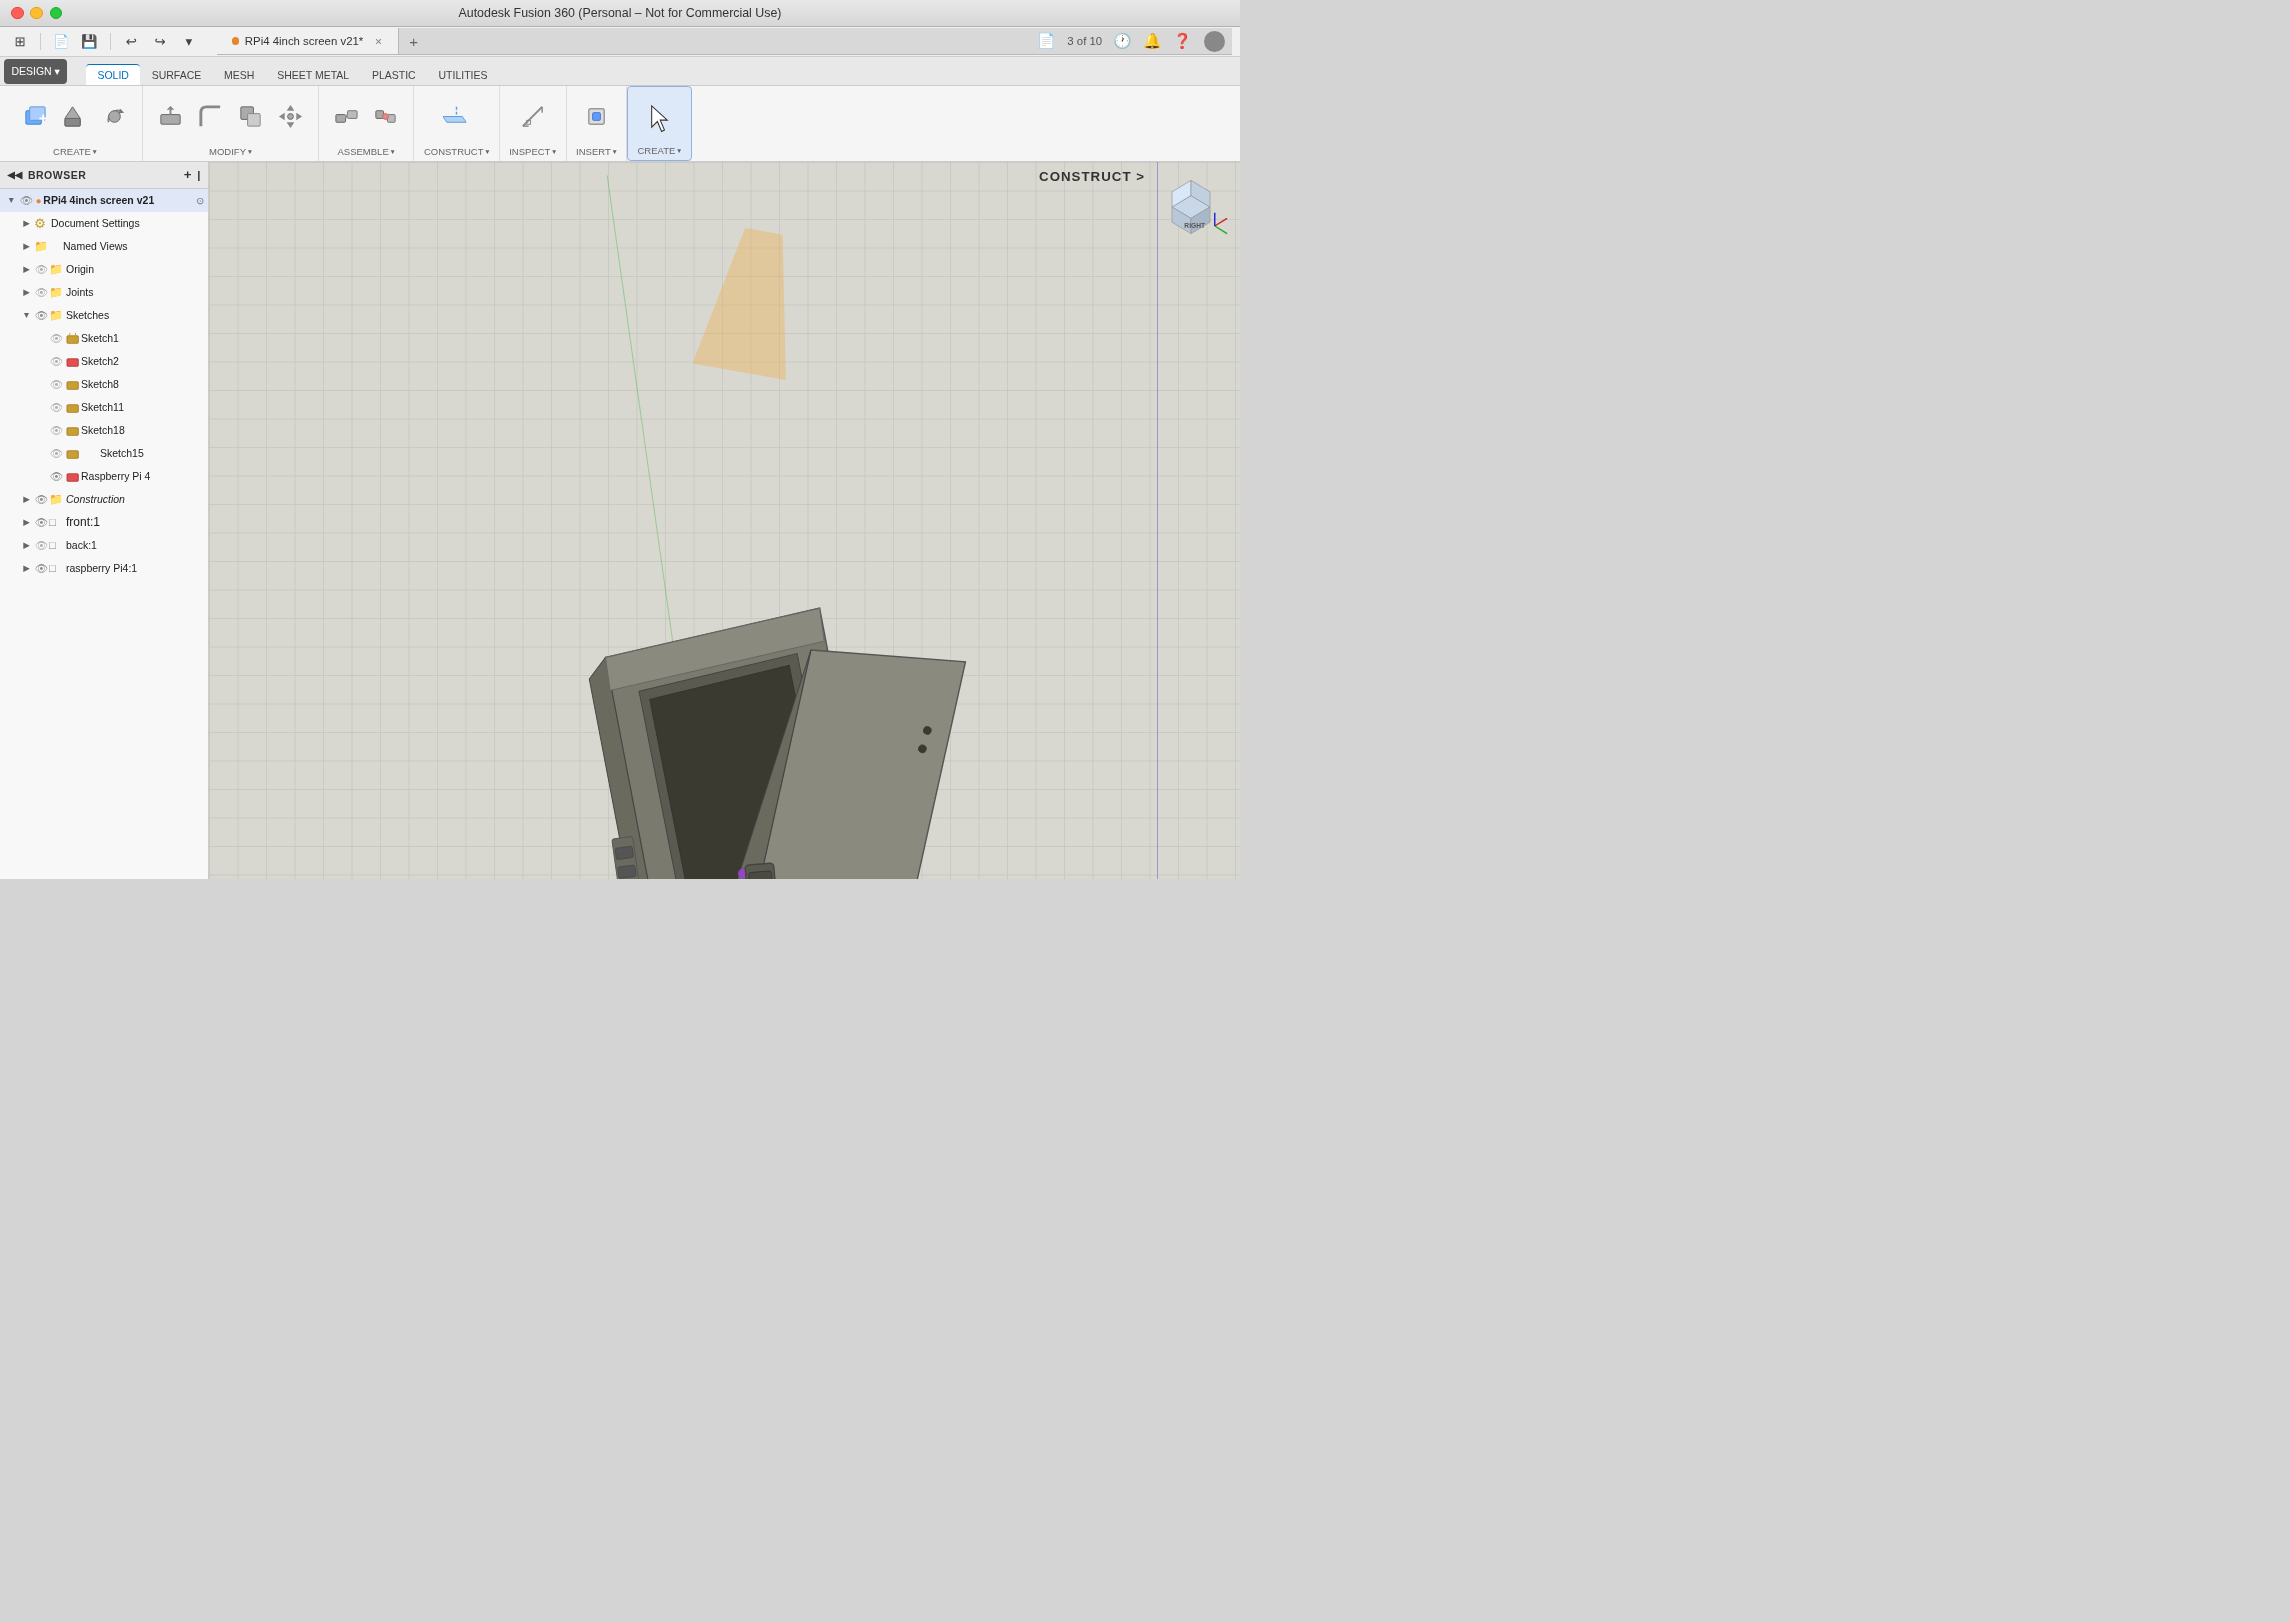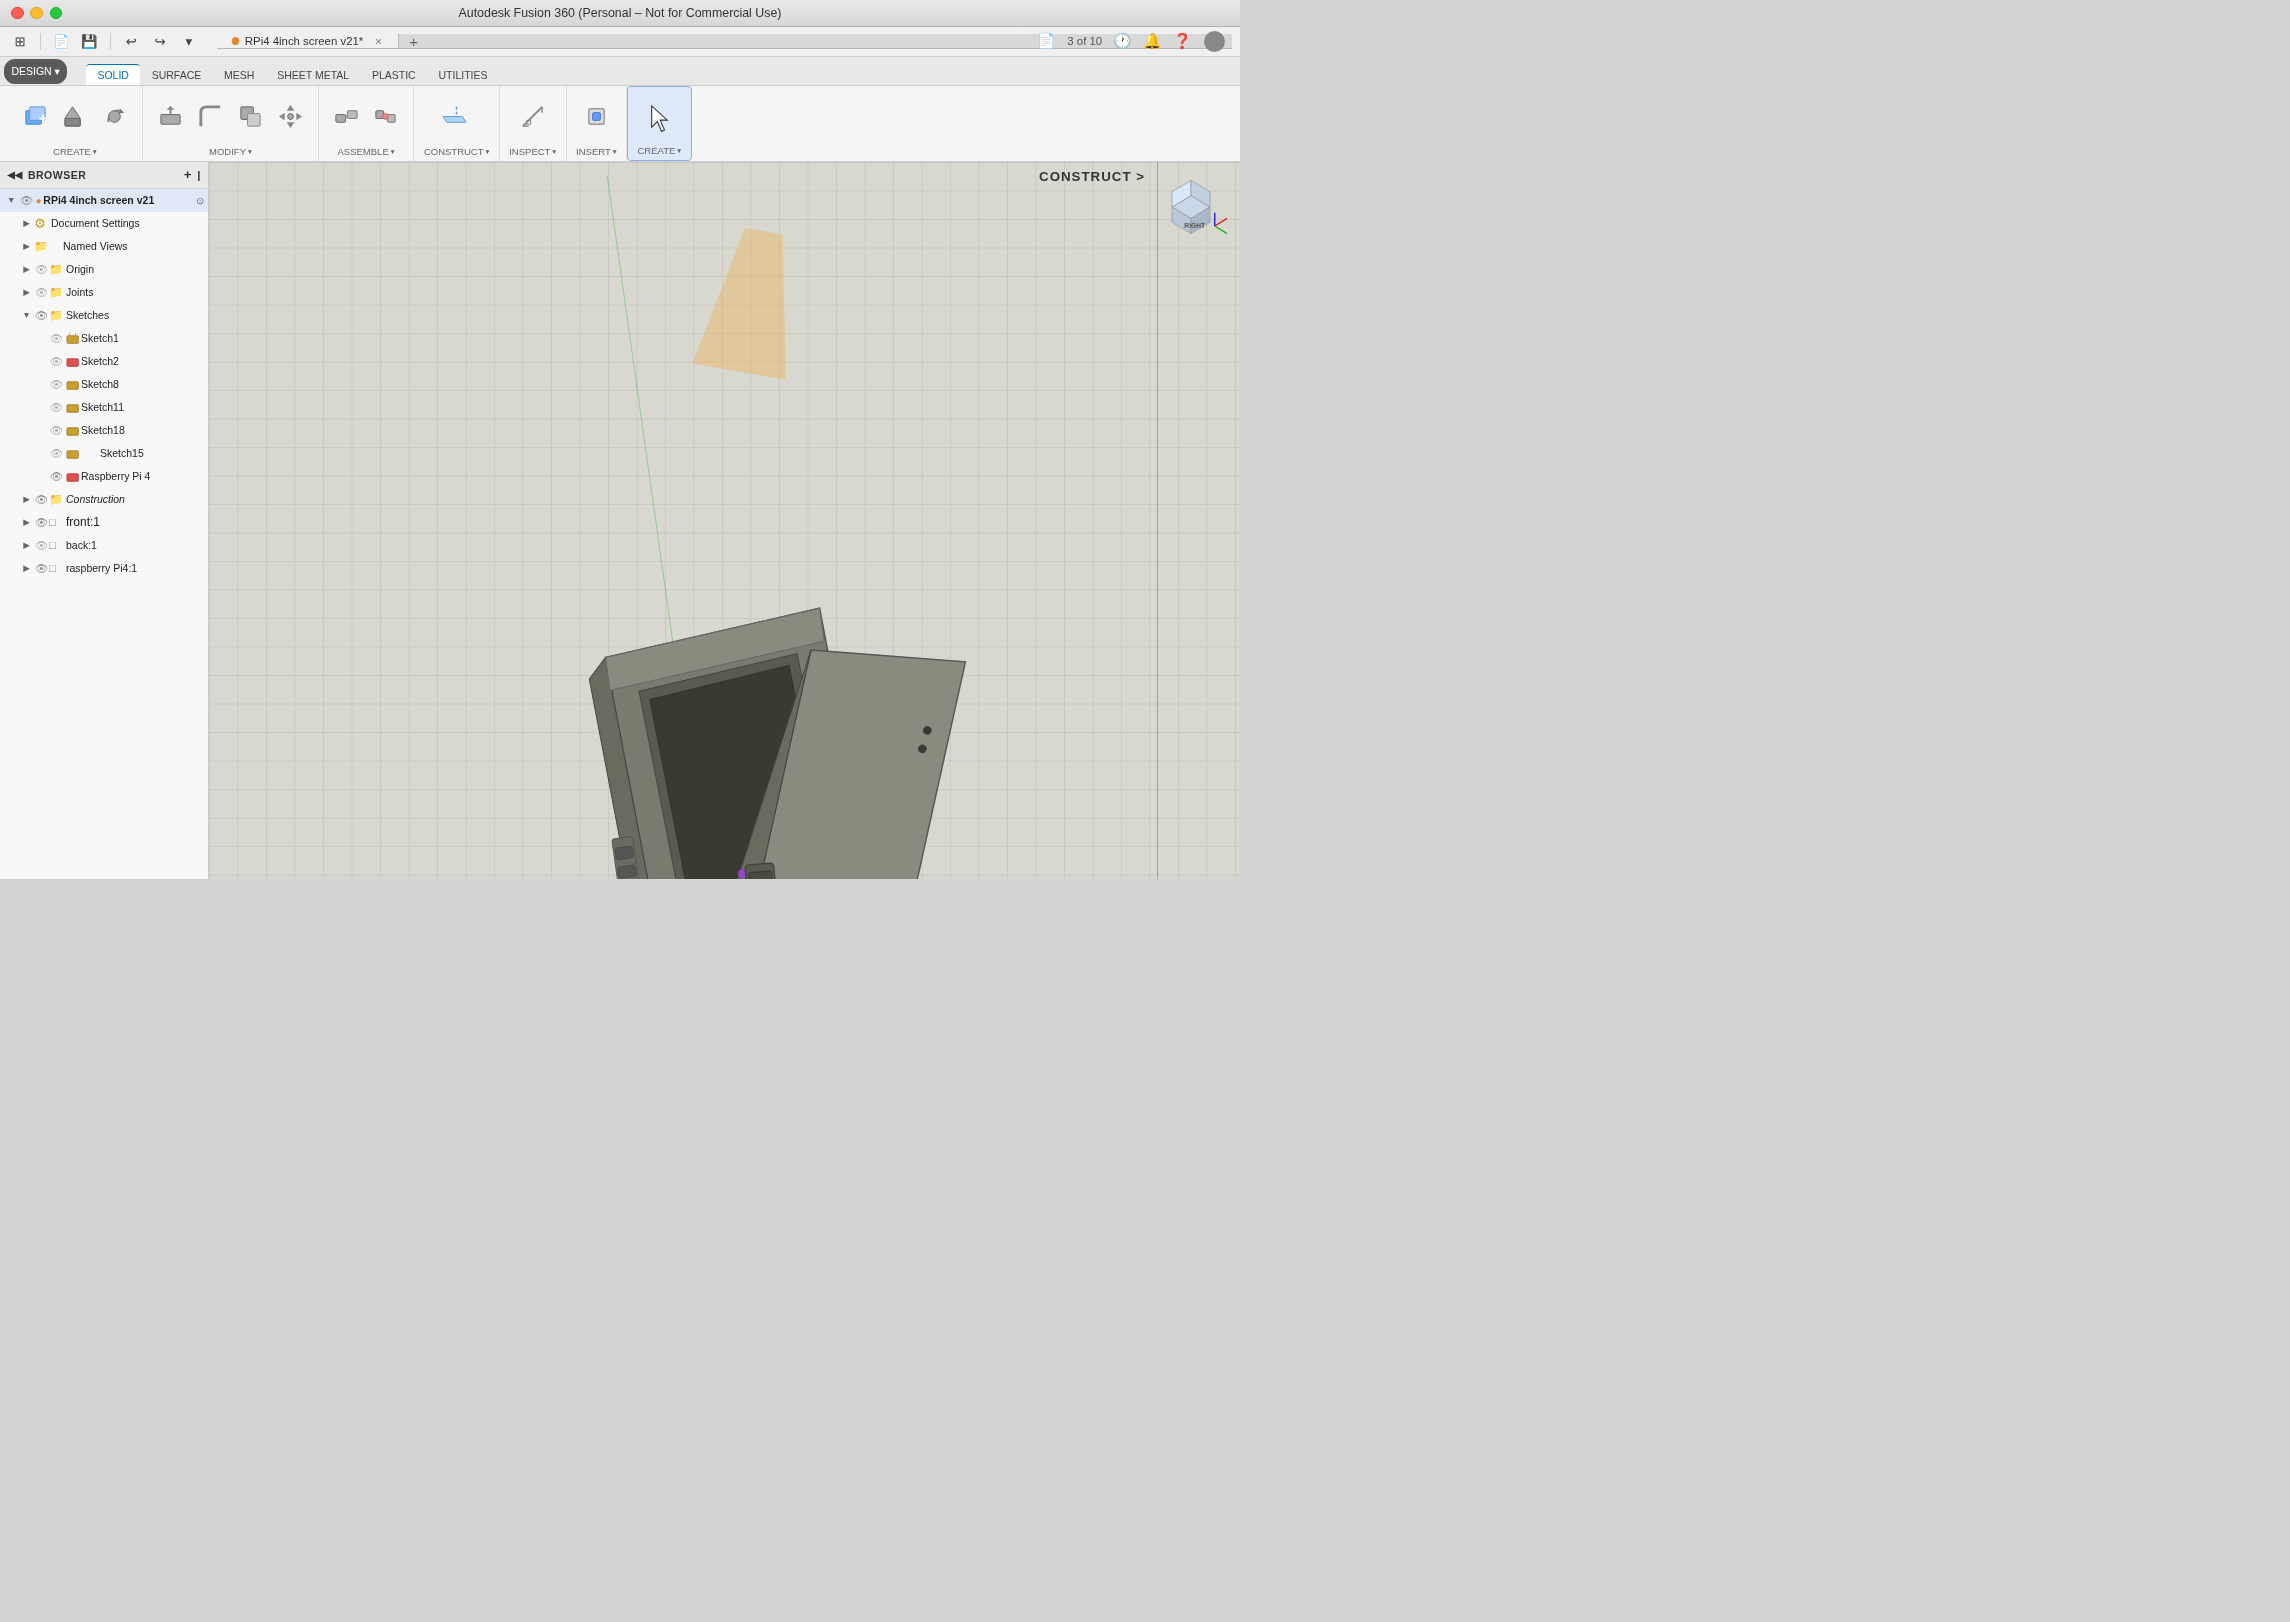--- a/index.html
+++ b/index.html
@@ -369,41 +369,41 @@
   <div class="toolbar-icon-btn">⊞</div>
   <div class="toolbar-separator"></div>
   <div class="toolbar-icon-btn">📄</div>
   <div class="toolbar-icon-btn">💾</div>
   <div class="toolbar-separator"></div>
   <div class="toolbar-icon-btn">↩</div>
   <div class="toolbar-icon-btn">↪</div>
   <div class="toolbar-icon-btn">▾</div>
 
   <div style="flex:1;display:flex;align-items:center;height:100%;margin-left:11.4px;">
-    <div id="tab-bar" style="display:flex;align-items:stretch;height:15px;flex:1;">
+    <div id="tab-bar" style="display:flex;align-items:stretch;height:27px;flex:1;">
       <div class="tab active">
         <div class="tab-dot"></div>
         <span>RPi4 4inch screen v21*</span>
         <span class="tab-close">✕</span>
       </div>
       <div class="tab-new-btn">+</div>
       <div class="tab-right">
         <span style="font-size:15px;">📄</span>
         <span style="font-size:11.4px;">3 of 10</span>
         <span style="font-size:15px;">🕐</span>
         <span style="font-size:15px;">🔔</span>
         <span style="font-size:15px;">❓</span>
         <span style="width:21px;height:21px;background:#888;border-radius:50%;display:inline-block;"></span>
       </div>
     </div>
   </div>
 </div>
 
 <div id="ribbon-tabs" style="position:relative;height:28.5px;background:#e8e8e8;display:flex;align-items:flex-end;padding-left:86px;border-bottom:1px solid #ccc;">
-  <div class="design-btn" style="position:absolute;left:3.8px;top:1.9px;height:25px;display:flex;align-items:center;gap:2.9px;background:#5a5a5a;color:white;padding:1.9px 7.6px;border-radius:11px;font-size:10.5px;cursor:pointer;">
+  <div class="design-btn" style="position:absolute;left:3.8px;top:1.9px;height:25px;display:flex;align-items:center;gap:2.9px;background:#5a5a5a;color:white;padding:1.9px 7.6px;border-radius:4px;font-size:10.5px;cursor:pointer;">
     <span>DESIGN</span>
     <span>▾</span>
   </div>
   <div class="ribbon-tab active" style="padding:3.8px 11.4px;font-size:10.5px;cursor:pointer;color:#0070c0;border-top:1.9px solid #0070c0;font-weight:400;background:#ffffff;border-radius:3.8px 3.8px 0 0;">SOLID</div>
   <div class="ribbon-tab" style="padding:3.8px 11.4px;font-size:10.5px;cursor:pointer;color:#444;">SURFACE</div>
   <div class="ribbon-tab" style="padding:3.8px 11.4px;font-size:10.5px;cursor:pointer;color:#444;">MESH</div>
   <div class="ribbon-tab" style="padding:3.8px 11.4px;font-size:10.5px;cursor:pointer;color:#444;">SHEET METAL</div>
   <div class="ribbon-tab" style="padding:3.8px 11.4px;font-size:10.5px;cursor:pointer;color:#444;">PLASTIC</div>
   <div class="ribbon-tab" style="padding:3.8px 11.4px;font-size:10.5px;cursor:pointer;color:#444;">UTILITIES</div>
 </div>

